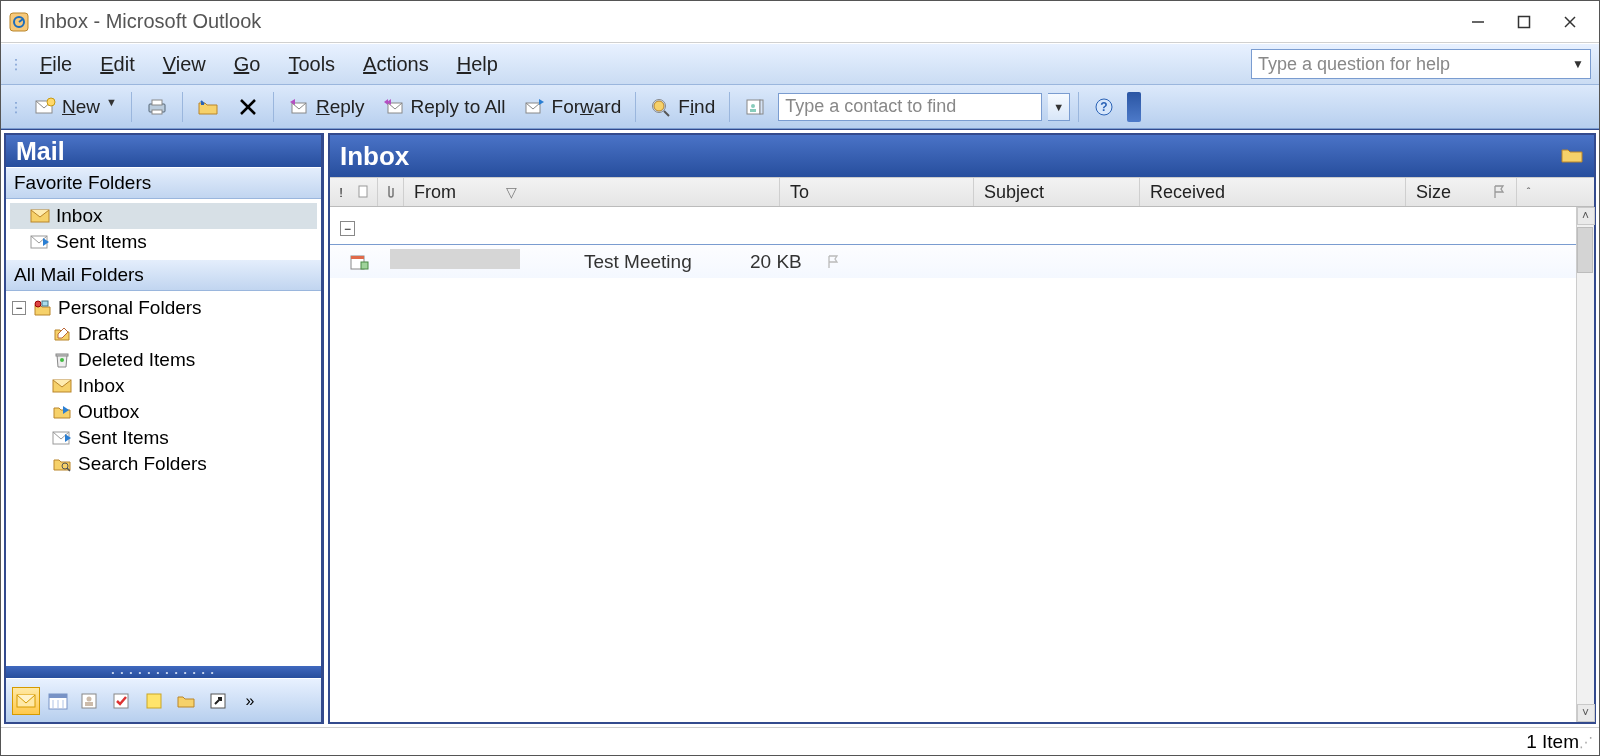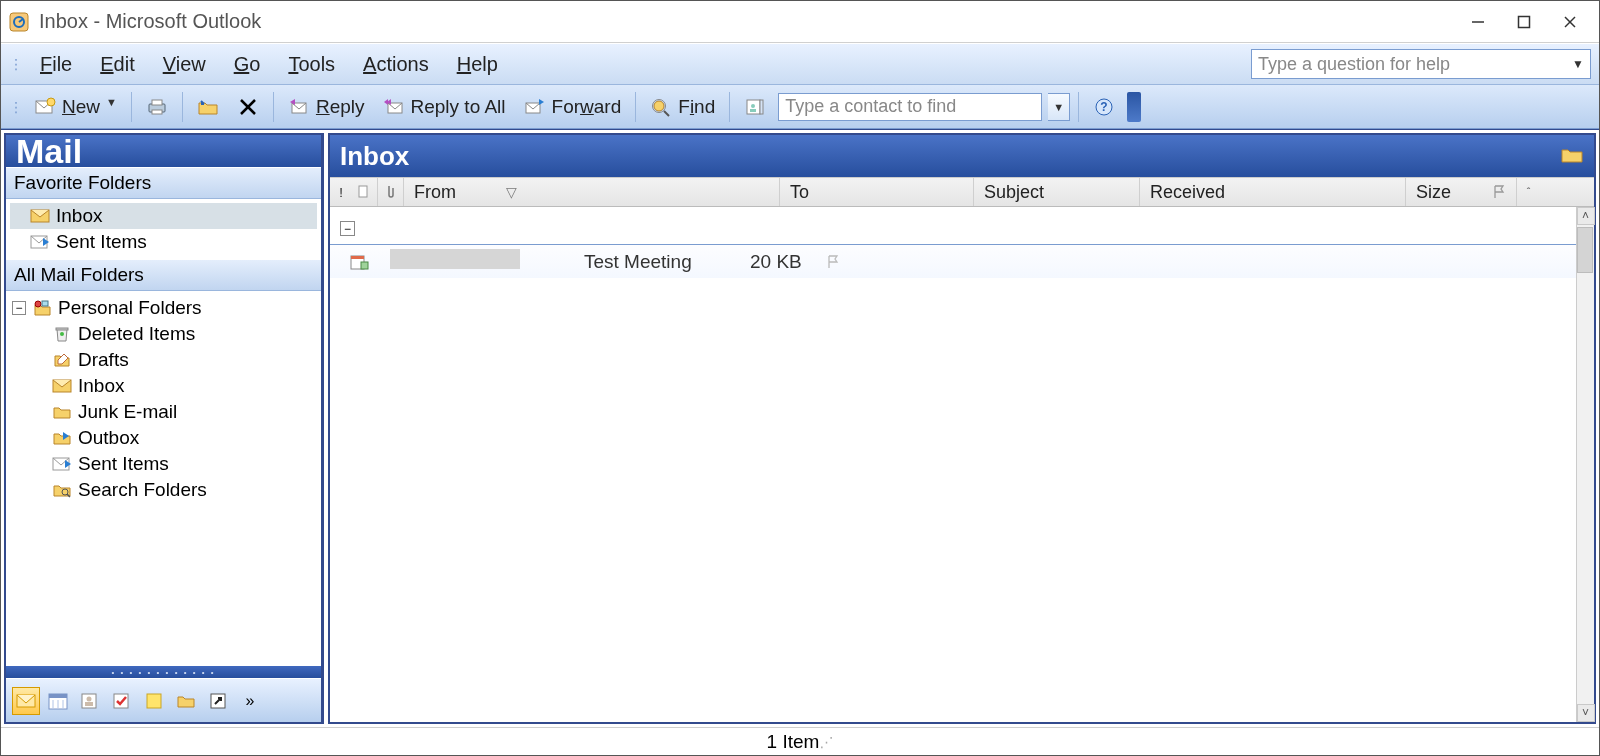--- a/index.html
+++ b/index.html
@@ -107,21 +107,21 @@
 
   
   .navpane {
     width: 320px; display:flex; flex-direction:column;
     border:2px solid #334a8d; border-right:3px solid #334a8d;
     margin:3px 2px 3px 3px;
     background:#d7e4f5;
   }
   .nav-header {
     height:30px; background:linear-gradient(#4a73c7,#274e9d);
-    color:#fff; font-weight:bold; font-size:34px;
+    color:#fff; font-weight:bold; font-size:25px;
     display:flex; align-items:center; padding:16px 10px;
   }
   .nav-section-head {
     background: linear-gradient(#e4eefc,#c1d5f0);
     border-top:1px solid #fff; border-bottom:1px solid #9ab6dd;
     font-size:19px; padding:4px 8px;
   }
   .nav-list {
     background:#fff; padding:4px 4px;
     font-size:19px;
@@ -228,21 +228,21 @@
     width:18px; height:18px; display:flex; align-items:center; justify-content:center;
     font-size:12px; color:#555; background:#eaeaea; border:1px solid #c9c9c9;
   }
   .vscroll .thumb {
     width:16px; height:46px; background:#d4d4d4; border:1px solid #bcbcbc; margin-top:2px;
   }
 
   
   .statusbar {
     height:28px; background:#fff; border-top:1px solid #cfcfcf;
-    display:flex; align-items:center; justify-content:center;
+    display:flex; align-items:center; justify-content:flex-end;
     padding:0 6px; font-size:19px;
   }
   .resize-grip { color:#a8a8a8; font-size:14px;}
 </style>
 </head>
 <body>
 
 <div class="titlebar">
   <span class="app-icon">
     <svg width="20" height="20" viewBox="0 0 20 20">
@@ -438,52 +438,44 @@
               <path d="M3 6h5l2 2h8v8H3z" fill="#f6d16a" stroke="#b9852a"></path>
               <circle cx="6" cy="5" r="3" fill="#d44" stroke="#900"></circle>
               <rect x="10" y="2" width="6" height="5" fill="#ade" stroke="#478"></rect>
             </svg>
         </span>
         <span>Personal Folders</span>
       </div>
       <div class="tree-row indent1">
         <span class="nico">
           <svg width="18" height="18" viewBox="0 0 18 18">
+              <path d="M2 5h5l2 2h7v8H2z" fill="#f6d16a" stroke="#b9852a"></path>
+              <path d="M11 3l4 4-6 6-4-0 0-4z" fill="#fff" stroke="#bd6a3a"></path>
+            </svg>
+        </span>
+        <span>Drafts</span>
+      </div>
+      <div class="tree-row indent1">
+        <span class="nico">
+          <svg width="18" height="18" viewBox="0 0 18 18">
               <path d="M4 4h10l-1 12H5z" fill="#eee" stroke="#888"></path>
               <rect x="3" y="3" width="12" height="2" fill="#ccc" stroke="#888"></rect>
               <circle cx="9" cy="9" r="2" fill="#4b4"></circle>
             </svg>
         </span>
         <span>Deleted Items</span>
       </div>
       <div class="tree-row indent1">
         <span class="nico">
-          <svg width="18" height="18" viewBox="0 0 18 18">
-              <path d="M2 5h5l2 2h7v8H2z" fill="#f6d16a" stroke="#b9852a"></path>
-              <path d="M11 3l4 4-6 6-4-0 0-4z" fill="#fff" stroke="#bd6a3a"></path>
-            </svg>
-        </span>
-        <span>Drafts</span>
-      </div>
-      <div class="tree-row indent1">
-        <span class="nico">
           <svg width="20" height="16" viewBox="0 0 20 16">
               <rect x="1" y="2" width="18" height="12" fill="#f6d16a" stroke="#b9852a"></rect>
               <path d="M1 2 L10 9 L19 2" stroke="#b9852a" fill="#ffecb0"></path>
             </svg>
         </span>
         <span>Inbox</span>
-      </div>
-      <div class="tree-row indent1">
-        <span class="nico">
-          <svg width="18" height="16" viewBox="0 0 18 16">
-              <path d="M1 4h5l2 2h9v8H1z" fill="#f6d16a" stroke="#b9852a"></path>
-            </svg>
-        </span>
-        <span>Junk E-mail</span>
       </div>
       <div class="tree-row indent1">
         <span class="nico">
           <svg width="18" height="16" viewBox="0 0 18 16">
               <path d="M1 4h5l2 2h9v8H1z" fill="#f6d16a" stroke="#b9852a"></path>
               <path d="M10 2 L16 6 L10 10" fill="#2a7ed2"></path>
             </svg>
         </span>
         <span>Outbox</span>
       </div>

